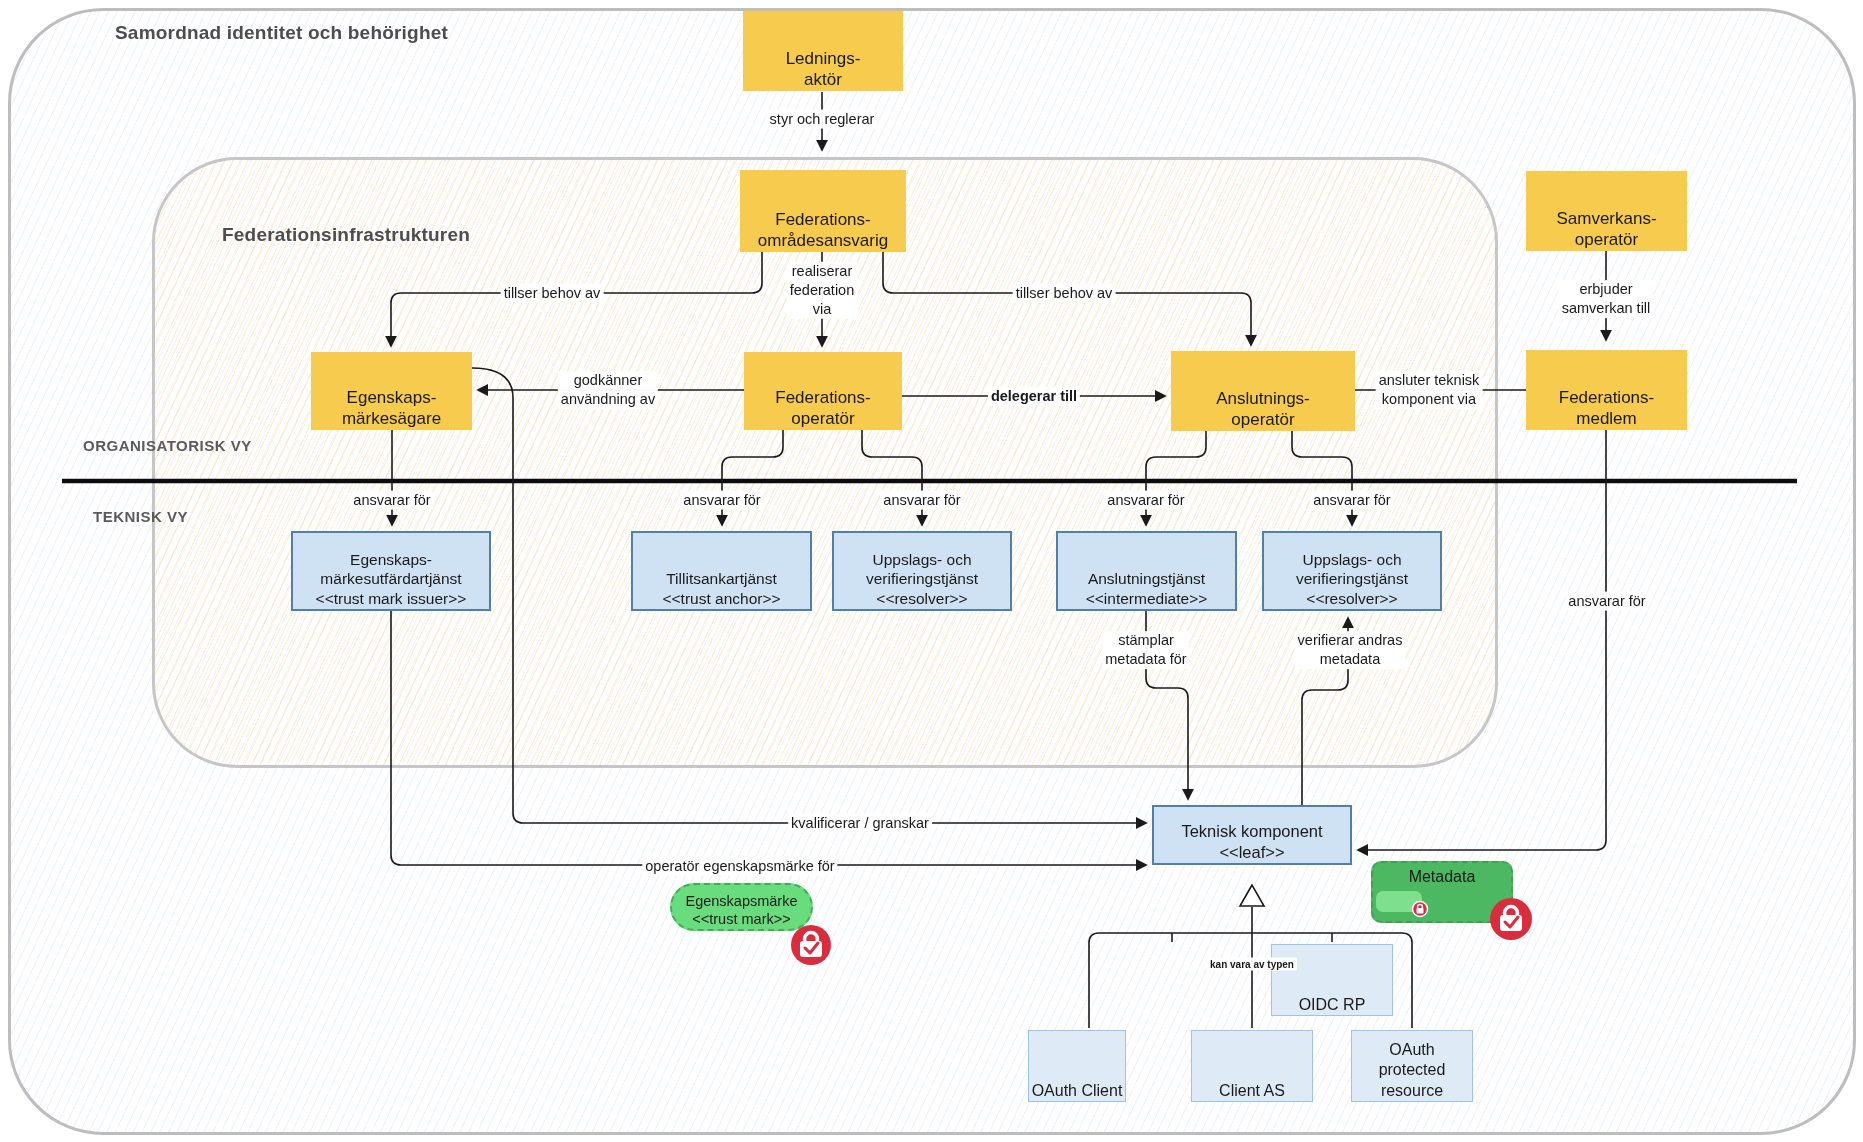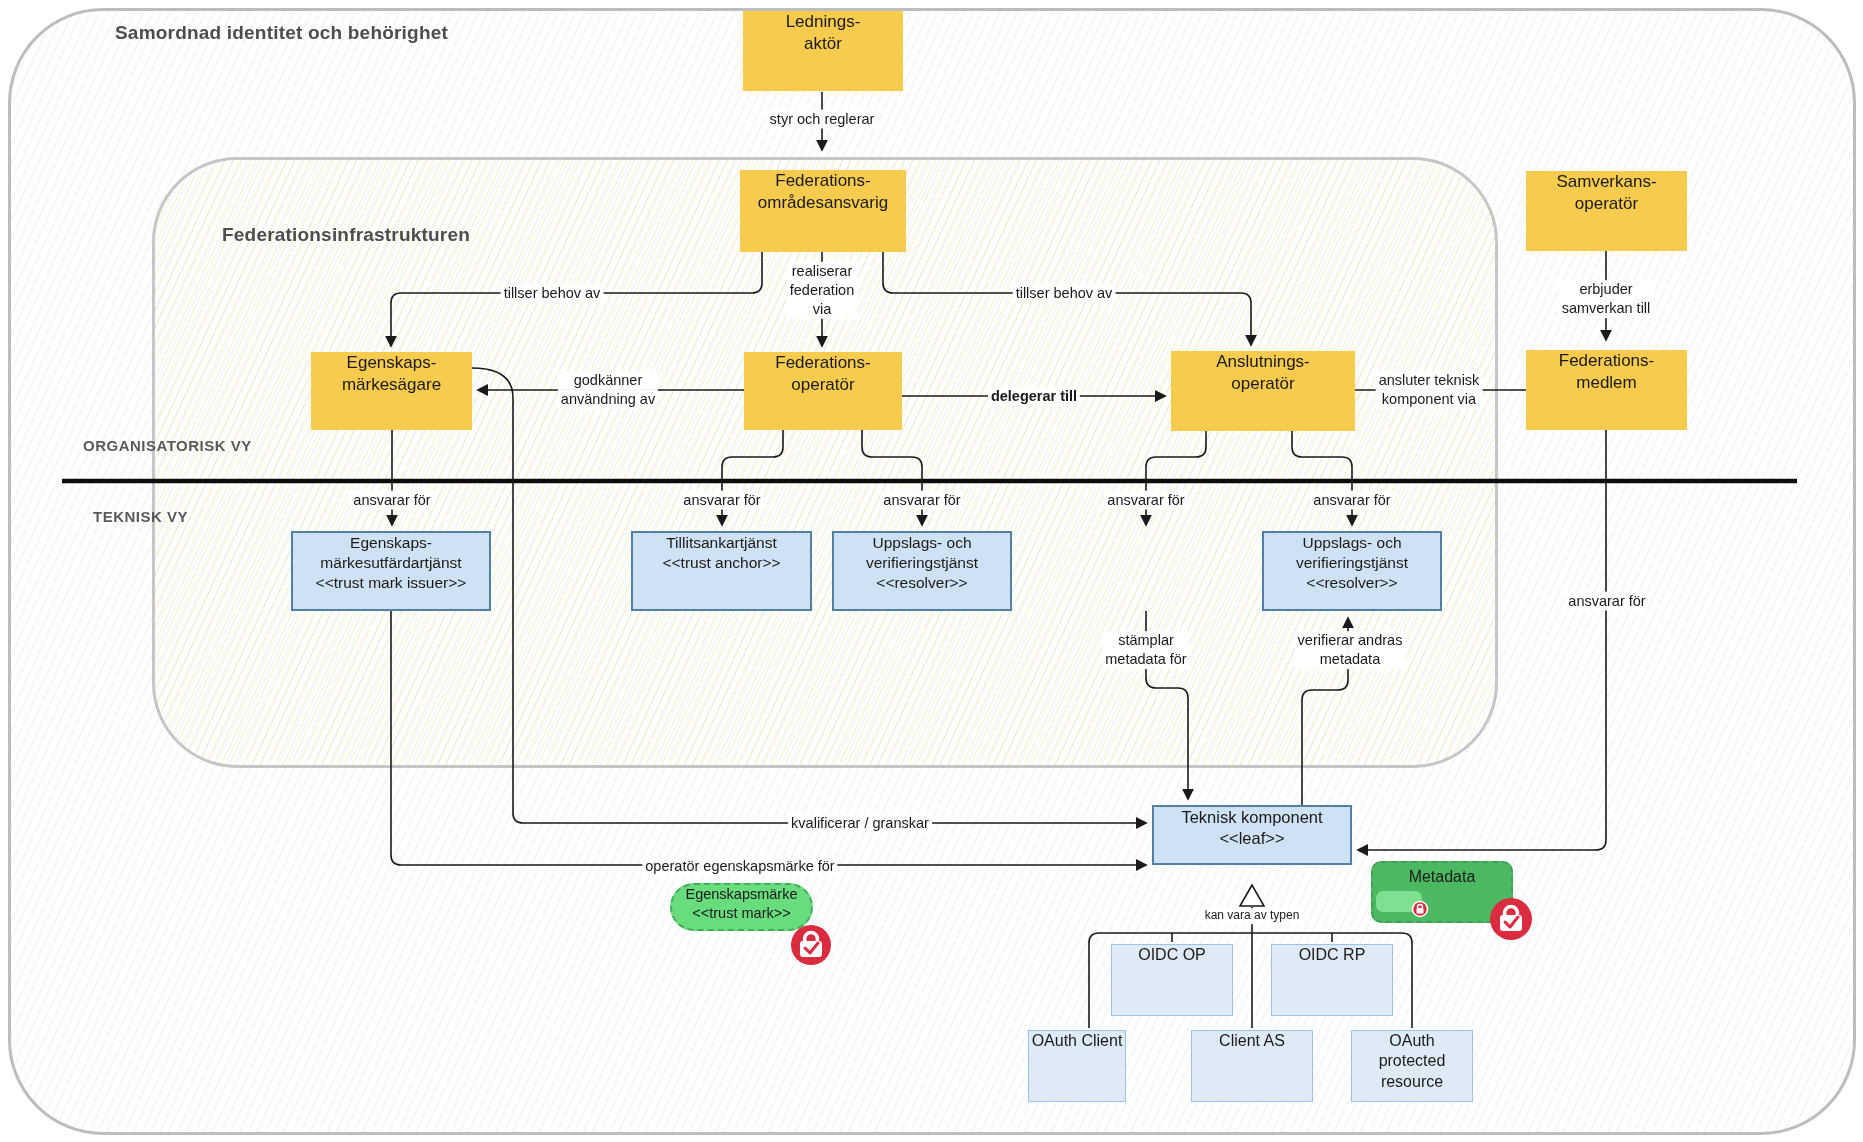--- a/index.html
+++ b/index.html
@@ -11,36 +11,36 @@
          border:3px solid #bdbdbd;border-radius:95px;
          background:repeating-linear-gradient(115deg, rgba(140,165,225,0.13) 0 1.2px, transparent 1.2px 8px), #ffffff;}
   .inner{position:absolute;left:152px;top:157px;width:1340px;height:605px;
          border:3px solid #c6c6c6;border-radius:85px;
          background:repeating-linear-gradient(115deg, rgba(243,205,95,0.25) 0 1.3px, transparent 1.3px 7px), rgba(255,255,255,0.2);}
 
   .title{position:absolute;font-size:19px;font-weight:bold;color:#4d4d4d;letter-spacing:.2px;}
   .lane-label{position:absolute;font-size:15px;font-weight:bold;color:#5a5a5a;letter-spacing:.5px;}
 
   
-  .node{position:absolute;display:flex;align-items:flex-start;justify-content:center;
+  .node{position:absolute;display:flex;align-items:flex-end;justify-content:center;
         text-align:center;white-space:pre-line;line-height:1.28;box-sizing:border-box;}
   .yellow{background:#F7CB4D;font-size:17px;}
   .svc{background:#CFE2F3;border:2px solid #527FA6;font-size:15.5px;}
   .type{background:#DEEBF7;border:1.5px solid #9DC3E6;font-size:16px;}
   .green-note{background:#69DC7E;border:2px dashed #3FAE57;border-radius:10px;font-size:14.5px;}
   .green-meta{background:#4CB862;border:2px dashed #3FA053;border-radius:10px;
               font-size:16px;align-items:flex-start;padding-top:4px;}
   .meta-chip{position:absolute;left:1376px;top:891px;width:46px;height:21px;
              background:#7EE08F;border-radius:7px;}
 
   
   .elabel{position:absolute;transform:translate(-50%,-50%);
           background:rgba(255,255,255,0.96);padding:0 3px;
           font-size:14.5px;text-align:center;white-space:pre-line;line-height:1.3;}
-  .elabel.small{font-size:12px;font-weight:normal;}
+  .elabel.small{font-size:10px;font-weight:bold;margin-top:48px;}
 
   svg.layer{position:absolute;left:0;top:0;pointer-events:none;}
 </style>
 </head>
 <body>
 
 <div id="canvas">
 
   <div class="outer"></div>
   <div class="inner"></div>
@@ -103,27 +103,28 @@
 medlem</span></div>
 
   <div class="node svc" style="left:291px;top:531px;width:200px;height:80px;"><span>Egenskaps-
 märkesutfärdartjänst
 &lt;&lt;trust mark issuer&gt;&gt;</span></div>
   <div class="node svc" style="left:631px;top:531px;width:181px;height:80px;"><span>Tillitsankartjänst
 &lt;&lt;trust anchor&gt;&gt;</span></div>
   <div class="node svc" style="left:832px;top:531px;width:180px;height:80px;"><span>Uppslags- och
 verifieringstjänst
 &lt;&lt;resolver&gt;&gt;</span></div>
+  <div class="node svc" style="left:1056px;top:531px;width:181px;height:80px;"><span>Anslutningstjänst
+&lt;&lt;intermediate&gt;&gt;</span></div>
   <div class="node svc" style="left:1262px;top:531px;width:180px;height:80px;"><span>Uppslags- och
 verifieringstjänst
 &lt;&lt;resolver&gt;&gt;</span></div>
   <div class="node svc" style="left:1152px;top:805px;width:200px;height:60px;font-size:16.5px;"><span>Teknisk komponent
 &lt;&lt;leaf&gt;&gt;</span></div>
 
-  <div class="node type" style="left:1111px;top:944px;width:122px;height:72px;"><span>OIDC OP</span></div>
   <div class="node type" style="left:1271px;top:944px;width:122px;height:72px;"><span>OIDC RP</span></div>
   <div class="node type" style="left:1028px;top:1030px;width:98px;height:72px;"><span>OAuth Client</span></div>
   <div class="node type" style="left:1191px;top:1030px;width:122px;height:72px;"><span>Client AS</span></div>
   <div class="node type" style="left:1351px;top:1030px;width:122px;height:72px;"><span>OAuth
 protected
 resource</span></div>
 
   <div class="node green-note" style="left:670px;top:883px;width:143px;height:48px;border-radius:24px;"><span>Egenskapsmärke
 &lt;&lt;trust mark&gt;&gt;</span></div>
   <div class="node green-meta" style="left:1371px;top:861px;width:142px;height:62px;"><span>Metadata</span></div>

